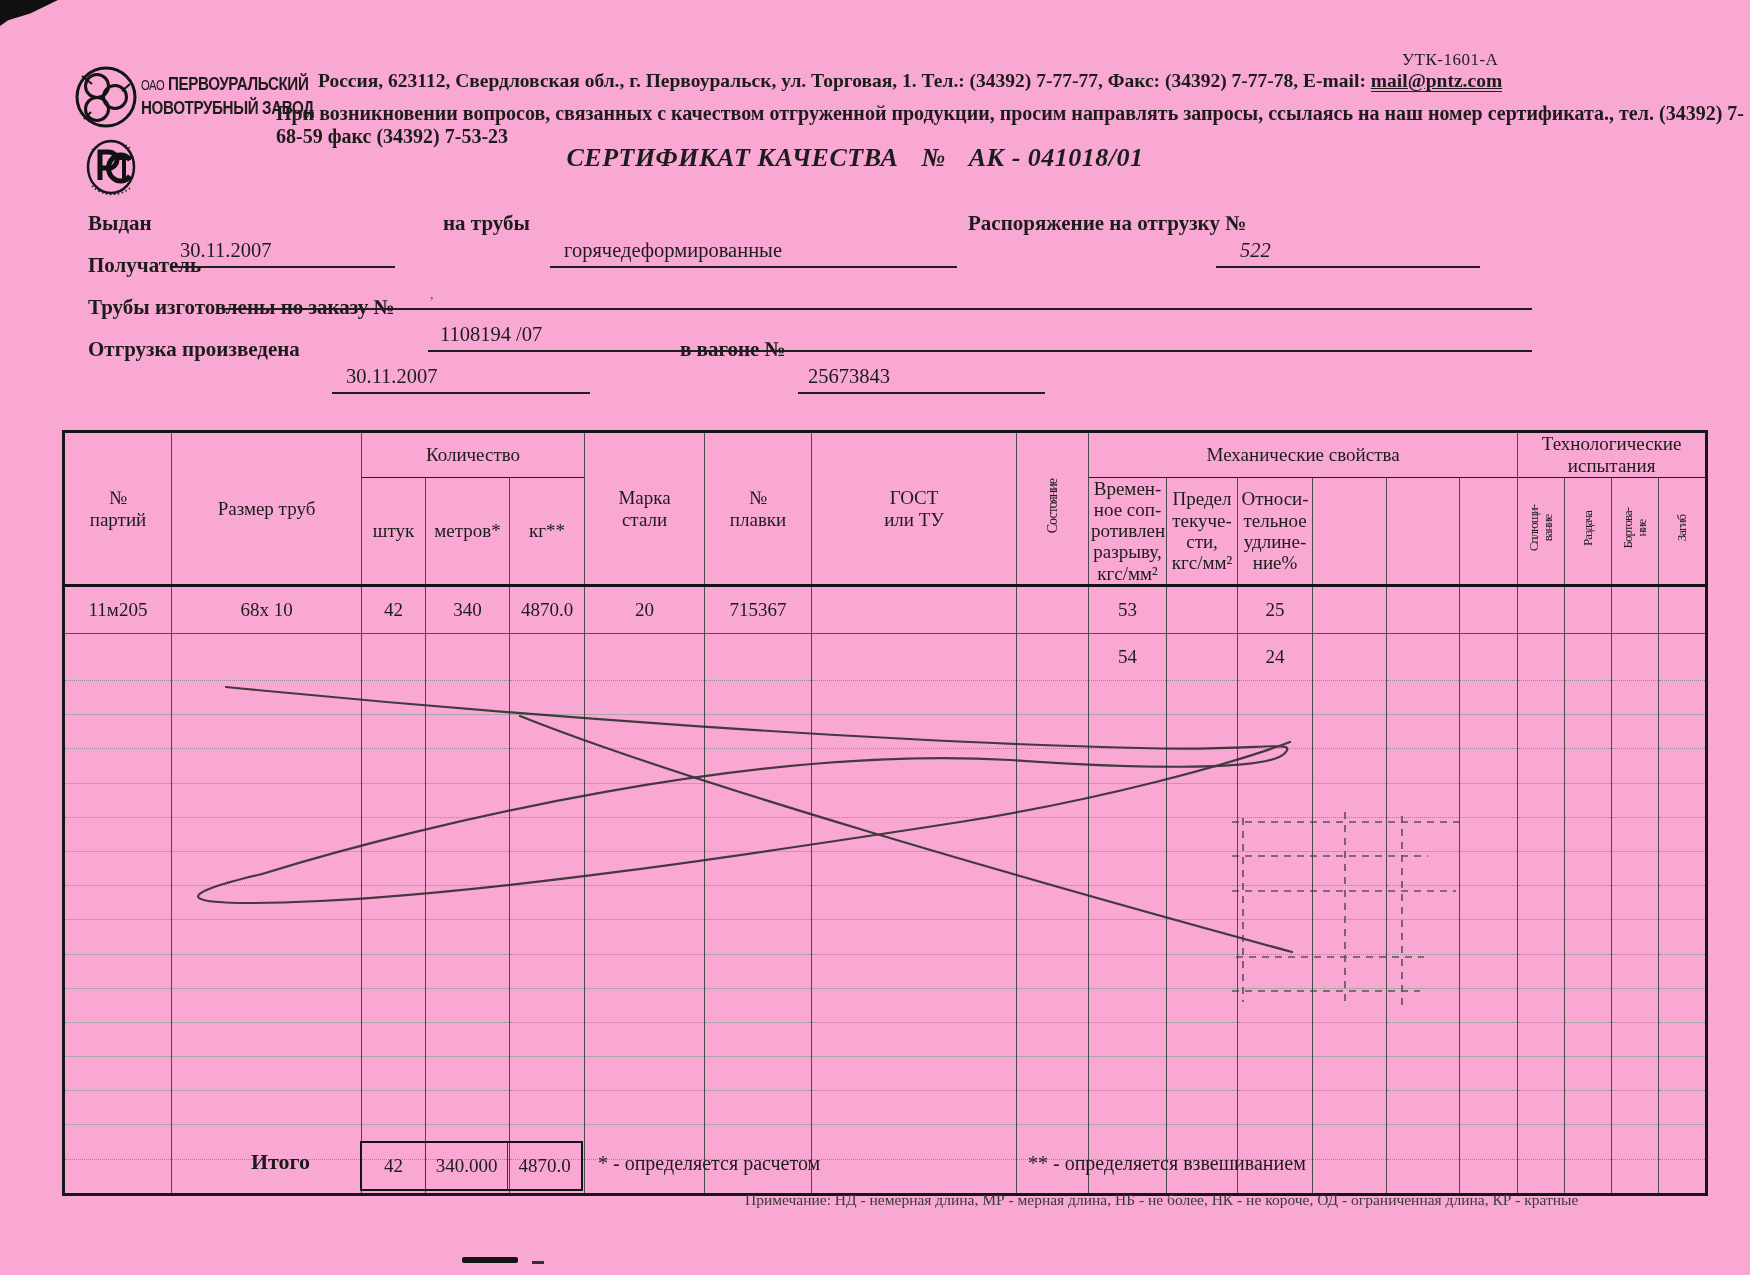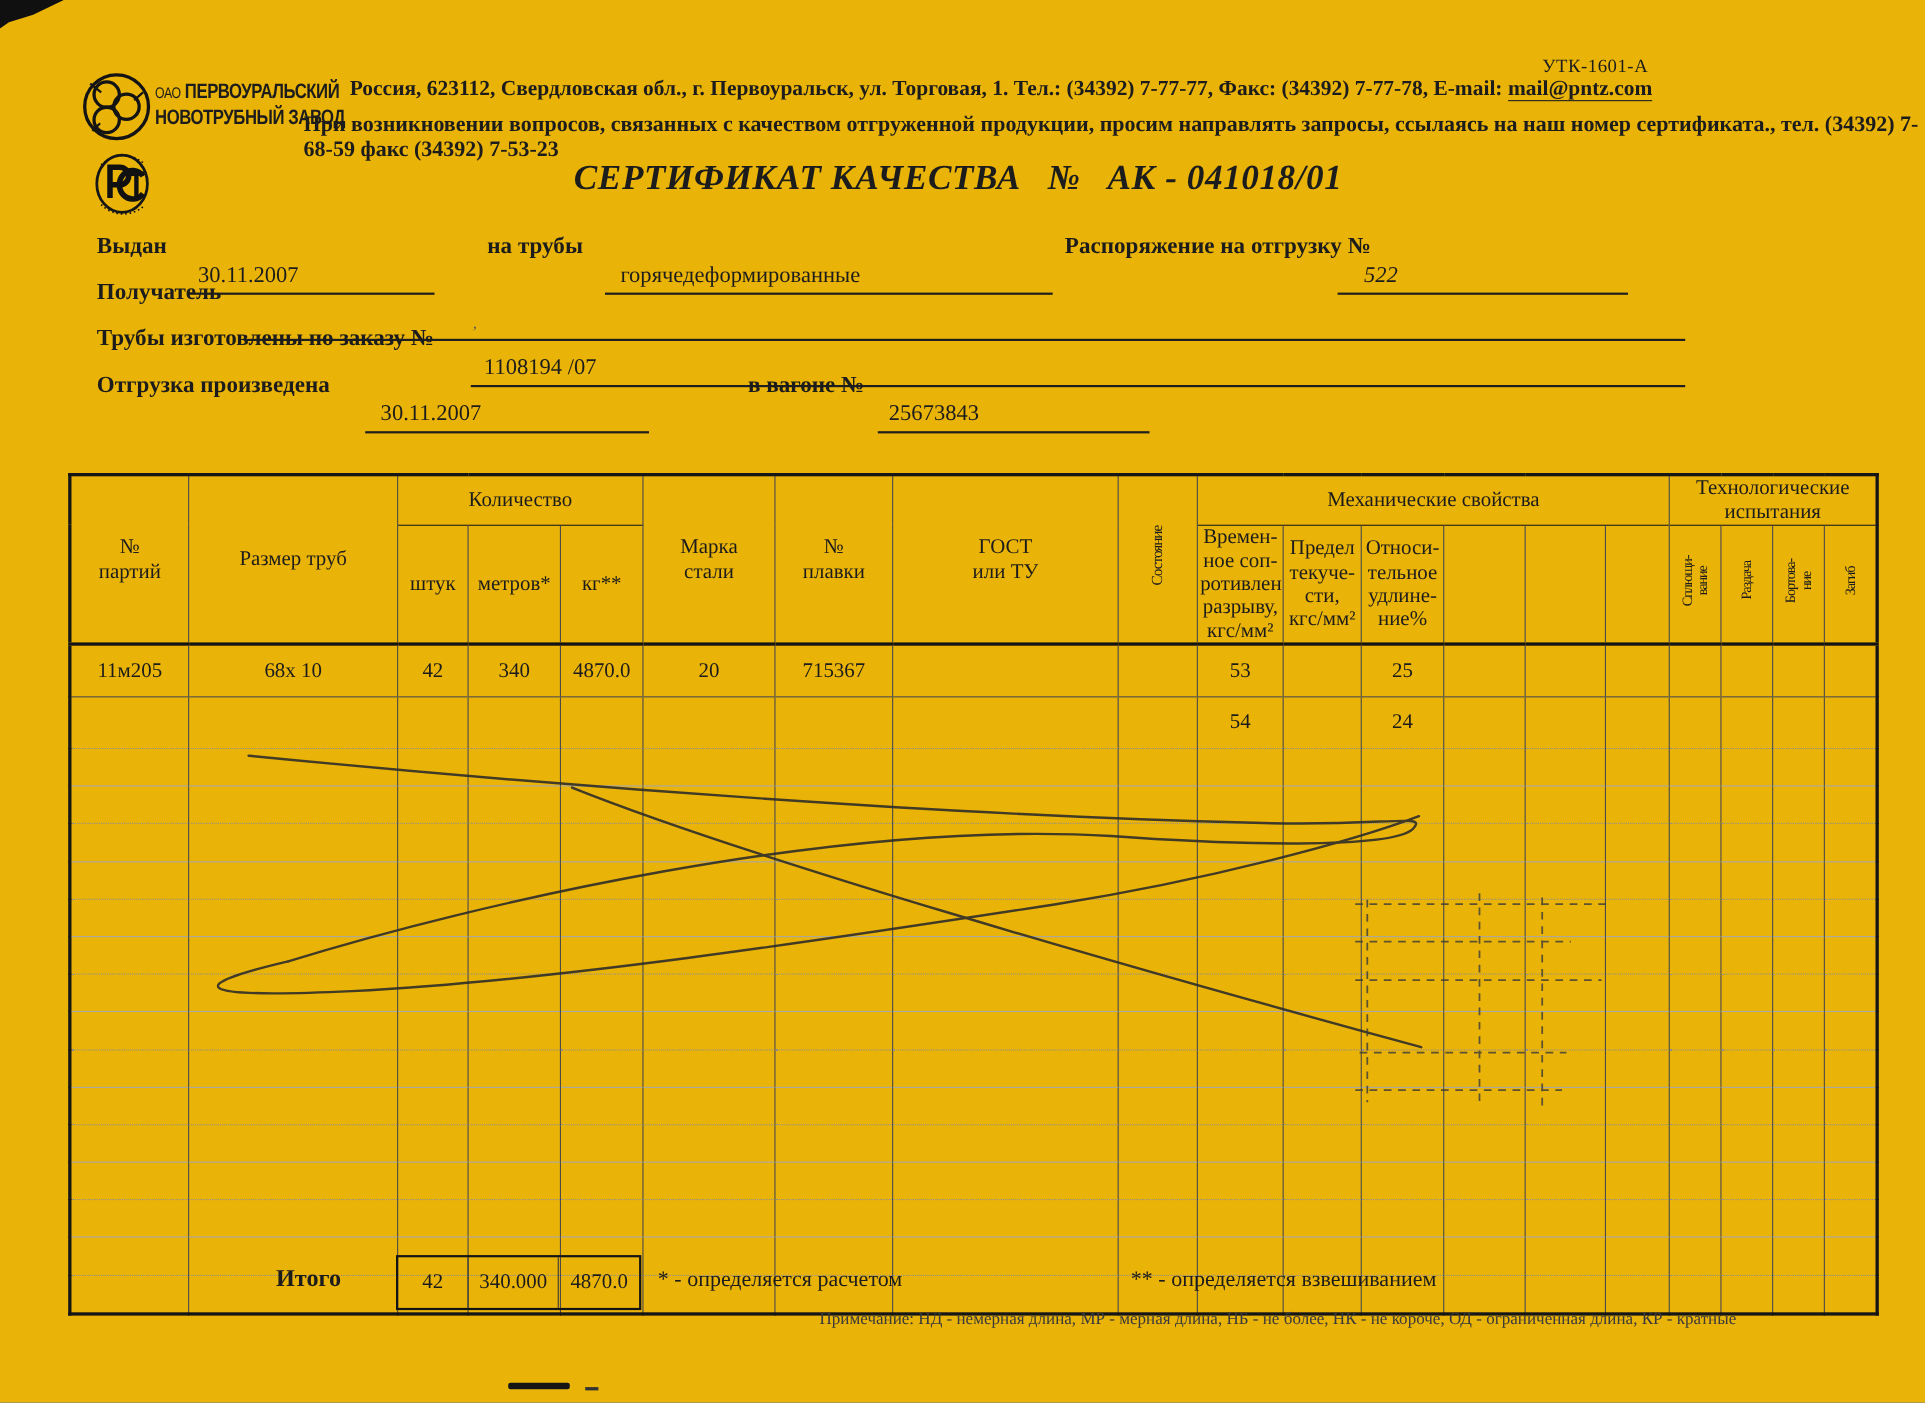--- a/index.html
+++ b/index.html
@@ -1,33 +1,33 @@
 <!DOCTYPE html>
 <html><head>
 <meta charset="utf-8">
 <style>
   html,body{margin:0;padding:0;background:#888;}
-  .page{position:relative;width:1750px;height:1275px;background:#eab308;overflow:hidden;
+  .page{position:relative;width:1750px;height:1275px;background:#f9a8d4;overflow:hidden;
         font-family:"Liberation Serif","DejaVu Serif",serif;color:#1c1c1c;}
   .abs{position:absolute;}
   
   .corner-mark{left:0;top:0;width:58px;height:26px;background:#101010;
                clip-path:polygon(0 0,100% 0,52% 52%,14% 78%,0 100%);}
   .bottom-dash{left:462px;top:1257px;width:56px;height:6px;background:#151515;border-radius:2px;}
   .bottom-speck{left:532px;top:1261px;width:12px;height:3px;background:#333;}
   
   .form-code{left:1402px;top:50px;width:140px;font-size:17px;letter-spacing:.5px;}
   .company-name{left:141px;top:72px;transform:scaleX(.8);transform-origin:left top;
                 font-family:"Liberation Sans","DejaVu Sans",sans-serif;font-weight:bold;
                 font-size:19px;line-height:1.25;letter-spacing:-.5px;white-space:nowrap;}
   .company-name .oao{font-size:14px;font-weight:normal;}
   .addr1{left:318px;top:70px;width:1230px;font-size:19.5px;font-weight:bold;}
-  .addr1 .email{border-bottom:1.5px solid #222;}
+  .addr1 .email{border-bottom:1.5px solid #222;text-decoration:underline;}
   .addr2{left:276px;top:102px;width:1470px;font-size:20px;font-weight:bold;}
-  .title-row{left:16px;top:143px;width:1710px;text-align:center;font-size:32px;
+  .title-row{left:0;top:143px;width:1710px;text-align:center;font-size:26px;
              font-weight:bold;font-style:italic;letter-spacing:.5px;}
   .title-row .gap{margin:0 16px;}
   
   .frow{height:31px;font-size:21px;white-space:nowrap;}
   .flabel{font-weight:bold;text-align:center;}
   .fline{display:inline-block;border-bottom:2px solid #1f1f1f;font-weight:normal;
          font-size:20.5px;vertical-align:bottom;height:29px;box-sizing:border-box;margin-top:28px;}
   .stray-mark{color:#555;font-size:14px;}
   
   table.cert{position:absolute;left:62px;top:430px;width:1643px;border-collapse:collapse;

